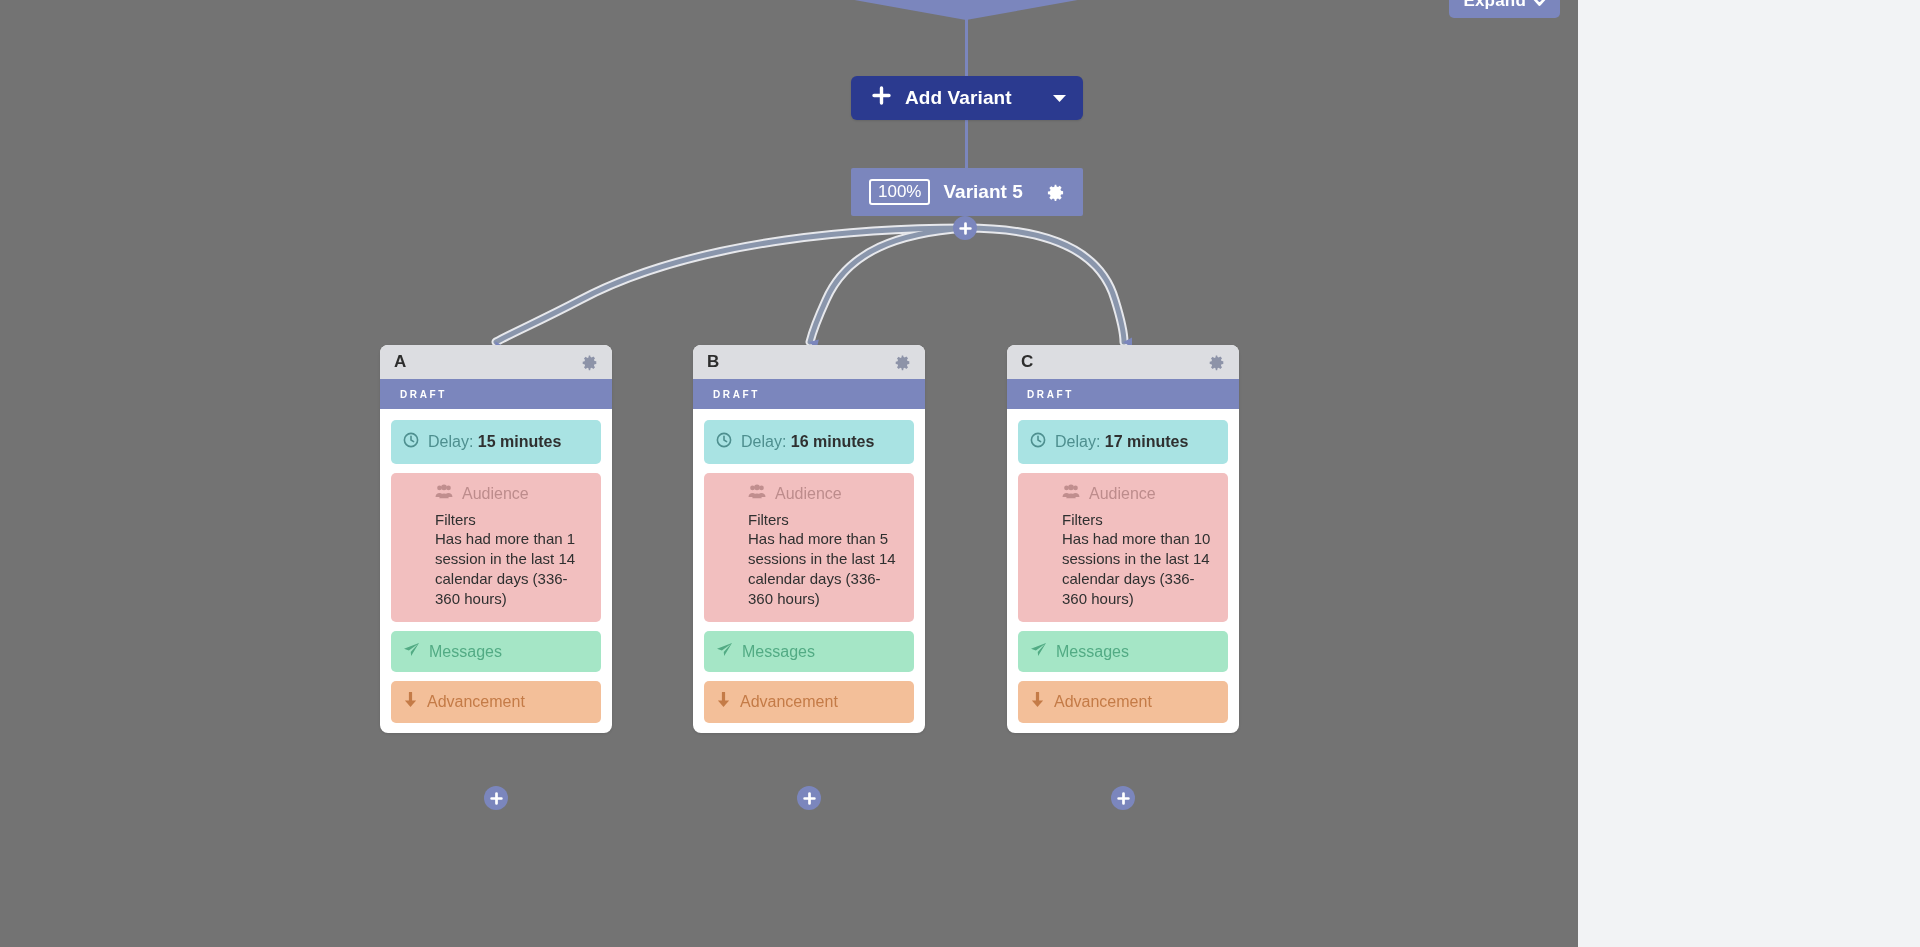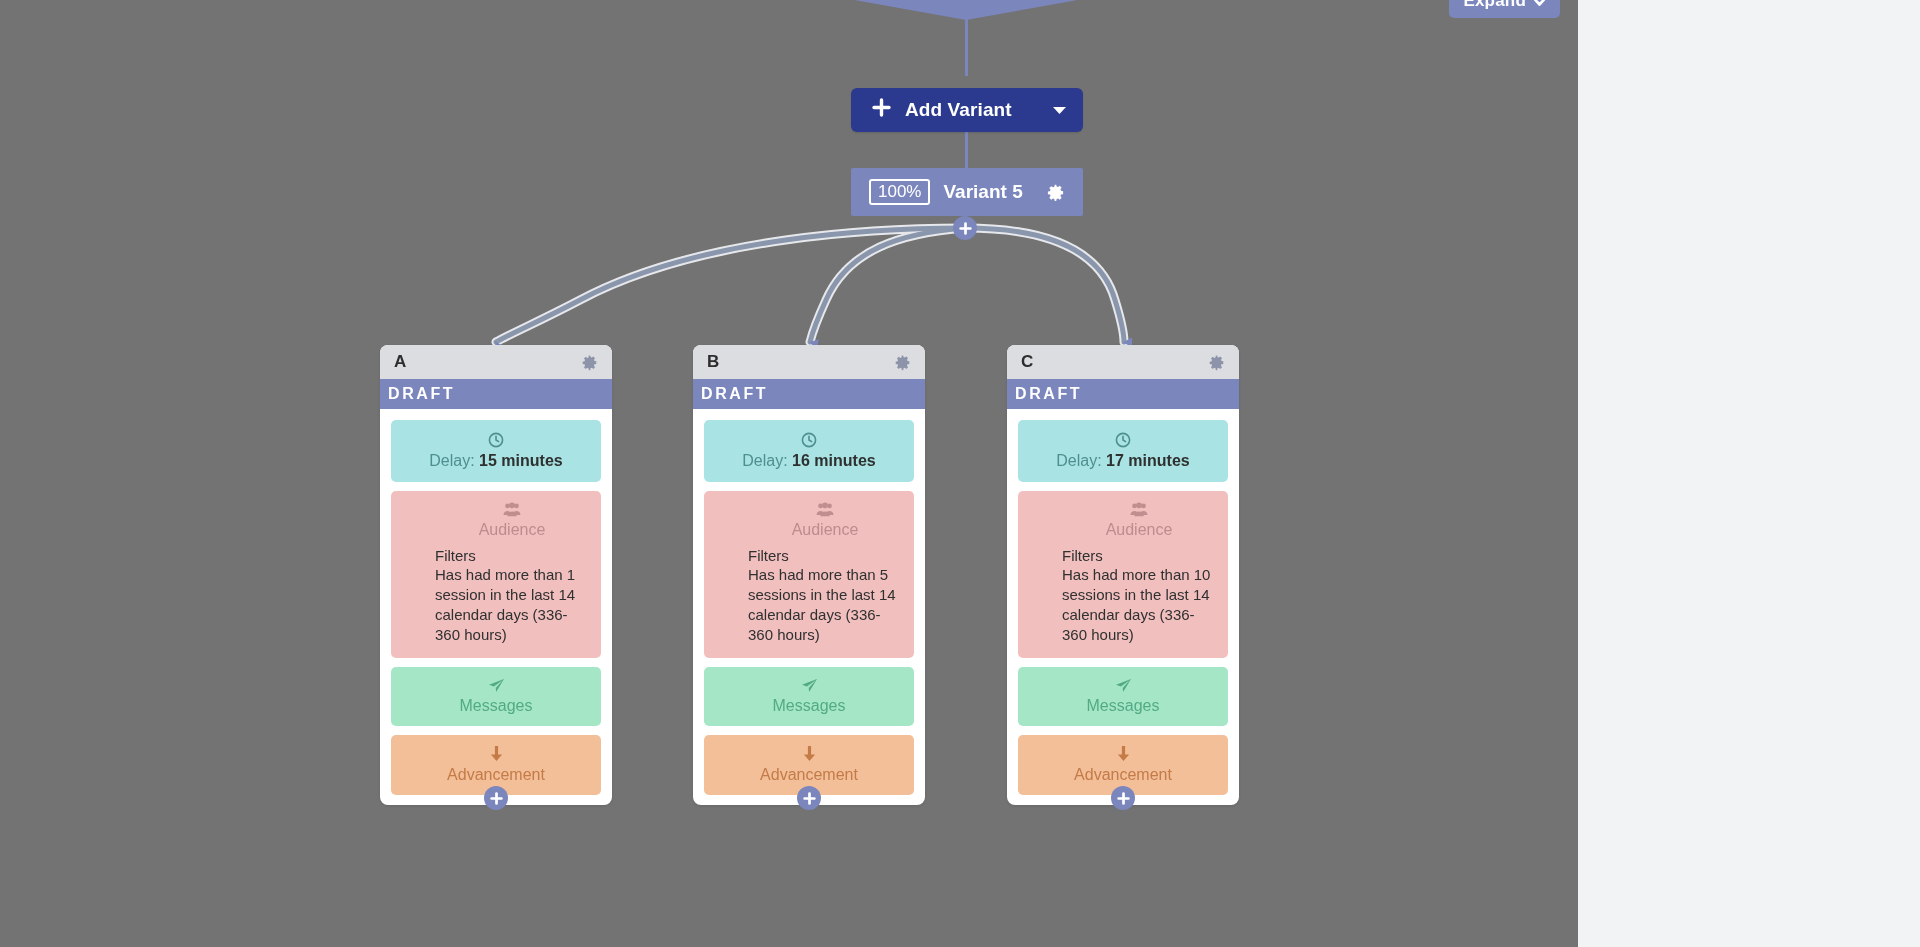--- a/index.html
+++ b/index.html
@@ -58,21 +58,21 @@
     background: #7b86bd;
     z-index: 1;
   }
   .vline-top   { left: 964.5px; top: 14px;  height: 62px; }
   .vline-mid   { left: 964.5px; top: 120px; height: 48px; }
 
   
   .add-variant-btn {
     position: absolute;
     left: 851px;
-    top: 88px;
+    top: 76px;
     width: 232px;
     height: 44px;
     background: #2b3a8f;
     border-radius: 6px;
     display: flex;
     align-items: center;
     color: #fff;
     z-index: 10;
     box-shadow: 0 1px 2px rgba(0,0,0,.12);
   }
@@ -198,41 +198,41 @@
     flex: 1;
   }
   .card-gear { display: flex; align-items: center; }
 
   .card-draft {
     height: 30px;
     background: #7b86bd;
     color: #ffffff;
     display: flex;
     align-items: center;
-    padding: 0 8px;
-    font-size: 16px;
+    padding: 0 20px;
+    font-size: 10px;
     font-weight: bold;
     letter-spacing: 2.6px;
   }
 
   .card-body {
     padding: 11px 11px 0 11px;
     display: flex;
     flex-direction: column;
     gap: 9px;
   }
 
   .blk {
     border-radius: 5px;
     padding: 11px 12px;
   }
   .blk-row {
     display: flex;
     align-items: center;
-    flex-direction: column;
+    gap: 9px;
   }
   .blk-title {
     font-size: 16px;
   }
 
   .blk-delay {
     background: #a9e3e3;
     padding-top: 12px;
     padding-bottom: 12px;
   }

